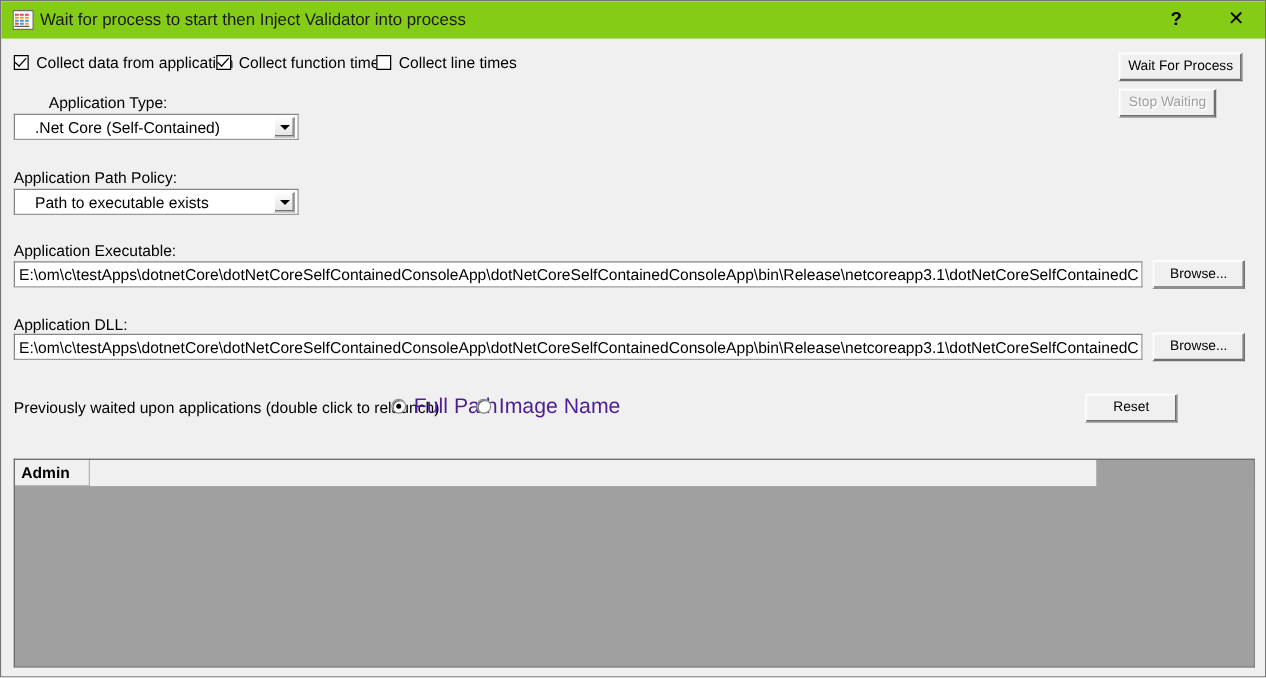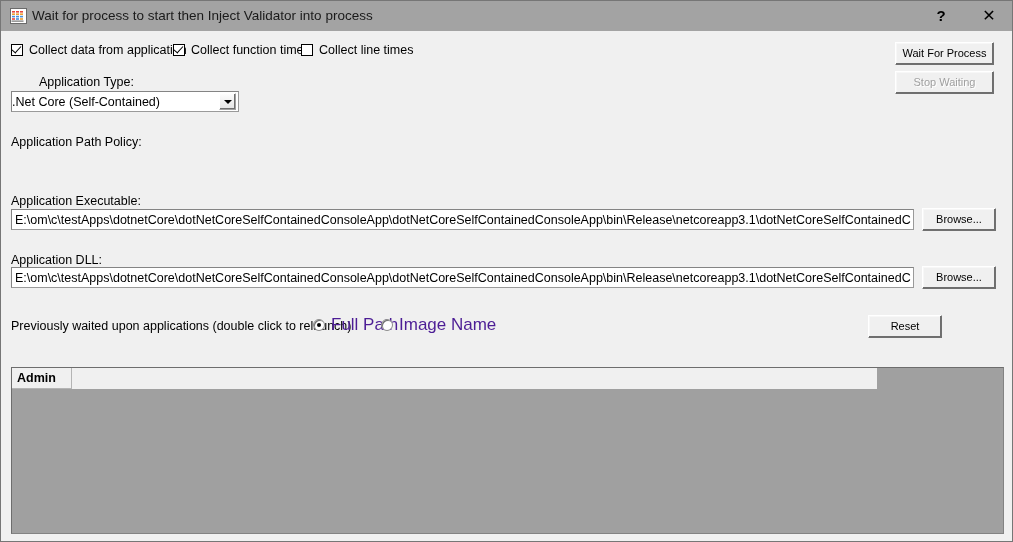--- a/index.html
+++ b/index.html
@@ -21,21 +21,21 @@
     border: 1px solid #767676;
     overflow: hidden;
   }
 
   
   #titlebar {
     position: absolute;
     left: 0; top: 0;
     width: 1011px;
     height: 30px;
-    background: #a3a3a3;
+    background: #84cc16;
     border-bottom: 1px solid #f0f0f0;
   }
   #title-icon {
     position: absolute;
     left: 9px; top: 7px;
     width: 17px; height: 16px;
   }
   #title-text {
     position: absolute;
     left: 31px; top: 7px;
@@ -128,21 +128,21 @@
     background: #ffffff;
     border: 1px solid #9a9a9a;
     border-top-color: #848484;
     border-left-color: #848484;
     display: flex;
     align-items: center;
     cursor: default;
   }
   .combo-text {
     flex: 1 1 auto;
-    padding-left: 0;
+    padding-left: 16px;
     font-size: 12.5px;
     color: #000;
     white-space: nowrap;
     overflow: hidden;
   }
   .combo-arrow {
     flex: 0 0 auto;
     width: 17px;
     height: 17px;
     margin-right: 2px;
@@ -336,31 +336,35 @@
       <span class="chk-label">Collect function times</span>
     </div>
 
     <div class="chk-wrap" style="left:300px; top:11px;">
       <span class="chk-box"></span>
       <span class="chk-label">Collect line times</span>
     </div>
 
     <button class="btn" style="left:894px; top:11px; width:99px; height:23px;">Wait For Process</button>
 
-    <button class="btn disabled" style="left:894px; top:40px; width:99px; height:23px;">Stop Waiting</button>
+    <button class="btn disabled" style="left:894px; top:40px; width:78px; height:23px;">Stop Waiting</button>
 
     <div class="field-label" style="left:10px; top:44px;margin-left:28px;">Application Type:</div>
 
     <div class="combo" style="left:10px; top:60px; width:228px;">
       <span class="combo-text">.Net Core (Self-Contained)</span>
       <span class="combo-arrow"></span>
     </div>
 
     <div class="field-label" style="left:10px; top:104px;">Application Path Policy:</div>
 
+    <div class="combo" style="left:10px; top:120px; width:228px;">
+      <span class="combo-text">Path to executable exists</span>
+      <span class="combo-arrow"></span>
+    </div>
 
     <div class="field-label" style="left:10px; top:163px;">Application Executable:</div>
 
     <input class="text-input" type="text" style="left: 10px; top: 178px; width: 903px;" value="E:\om\c\testApps\dotnetCore\dotNetCoreSelfContainedConsoleApp\dotNetCoreSelfContainedConsoleApp\bin\Release\netcoreapp3.1\dotNetCoreSelfContainedConsoleApp.exe">
 
     <button class="btn" style="left:921px; top:177px; width:74px; height:23px;">Browse...</button>
 
     <div class="field-label" style="left:10px; top:222px;">Application DLL:</div>
 
     <input class="text-input" type="text" style="left: 10px; top: 236px; width: 903px;" value="E:\om\c\testApps\dotnetCore\dotNetCoreSelfContainedConsoleApp\dotNetCoreSelfContainedConsoleApp\bin\Release\netcoreapp3.1\dotNetCoreSelfContainedConsoleApp.dll">

